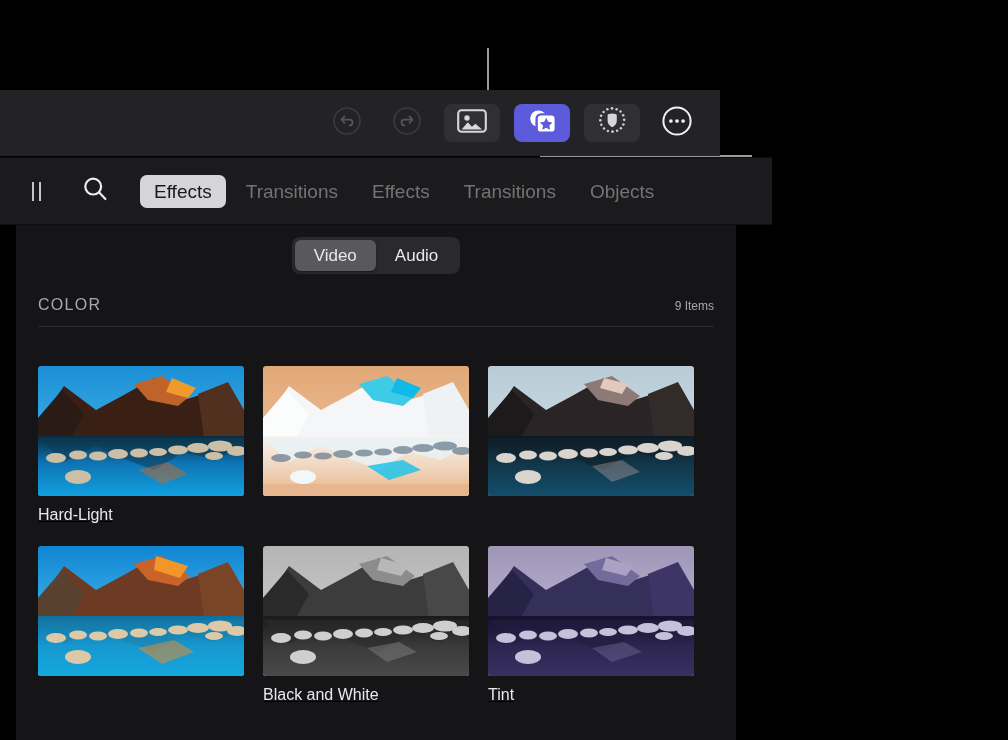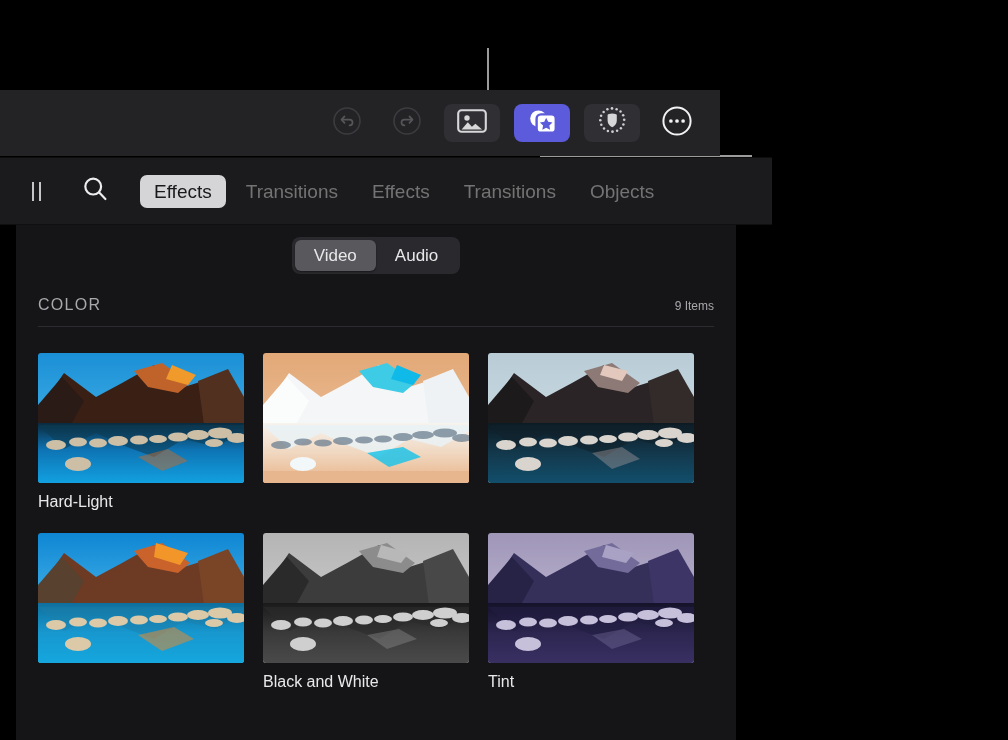--- a/index.html
+++ b/index.html
@@ -132,21 +132,21 @@
     border-radius: 6px;
     line-height: 1;
   }
   .segment.selected {
     background: #58585d;
     box-shadow: 0 1px 2px rgba(0,0,0,.45);
   }
 
   
   #group-header {
-    margin: 22px 22px 4px 22px;
+    margin: 22px 22px 17px 22px;
     display: flex;
     align-items: baseline;
     justify-content: space-between;
     border-bottom: 1px solid #2c2c30;
     padding-bottom: 12px;
   }
   #group-title {
     font-size: 16px;
     letter-spacing: .08em;
     color: #a8a8ad;
@@ -157,21 +157,21 @@
   }
 
   
   #grid {
     display: grid;
     grid-template-columns: repeat(3, 206px);
     column-gap: 19px;
     row-gap: 22px;
     padding: 22px 22px 0 22px;
   }
-  .grid-cell { width: 226px; }
+  .grid-cell { width: 226px; text-decoration: underline; }
   .thumb {
     width: 206px; height: 130px;
     border-radius: 3px;
     overflow: hidden;
     position: relative;
     background: #0b0b0c;
   }
   .thumb svg { display: block; width: 100%; height: 100%; }
   .thumb-label {
     margin-top: 9px;

